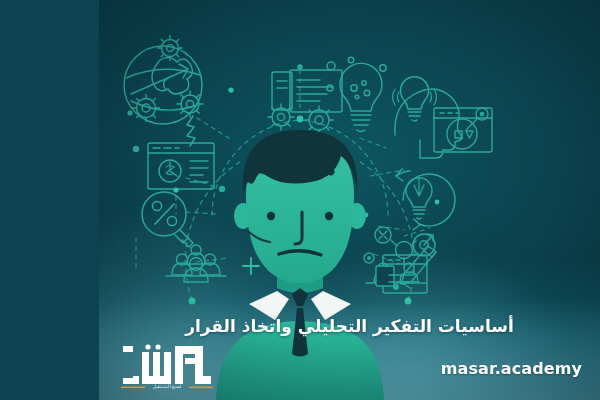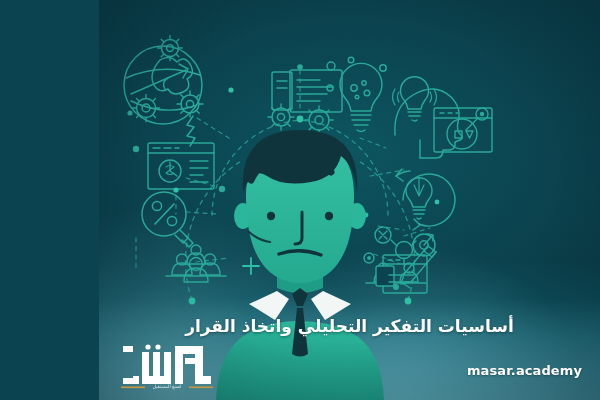--- a/index.html
+++ b/index.html
@@ -48,21 +48,21 @@
     font-size:17px;
     font-weight:bold;
     letter-spacing:0;
     line-height:1.25;
     text-shadow:0 1px 3px rgba(4,40,48,0.55);
     direction:rtl;
   }
   .site{
     position:absolute;right:18px;bottom:22px;
     color:#ffffff;
-    font-size:13px;
+    font-size:16px;
     font-weight:bold;
     letter-spacing:0.1px;
     direction:ltr;
     text-shadow:0 1px 2px rgba(4,40,48,0.45);
   }
   
   .logo{
     position:absolute;left:16px;bottom:8px;
     width:104px;height:54px;
   }

